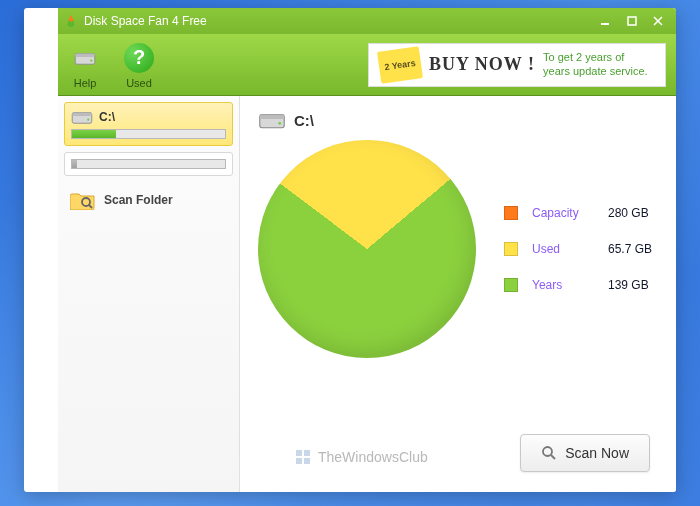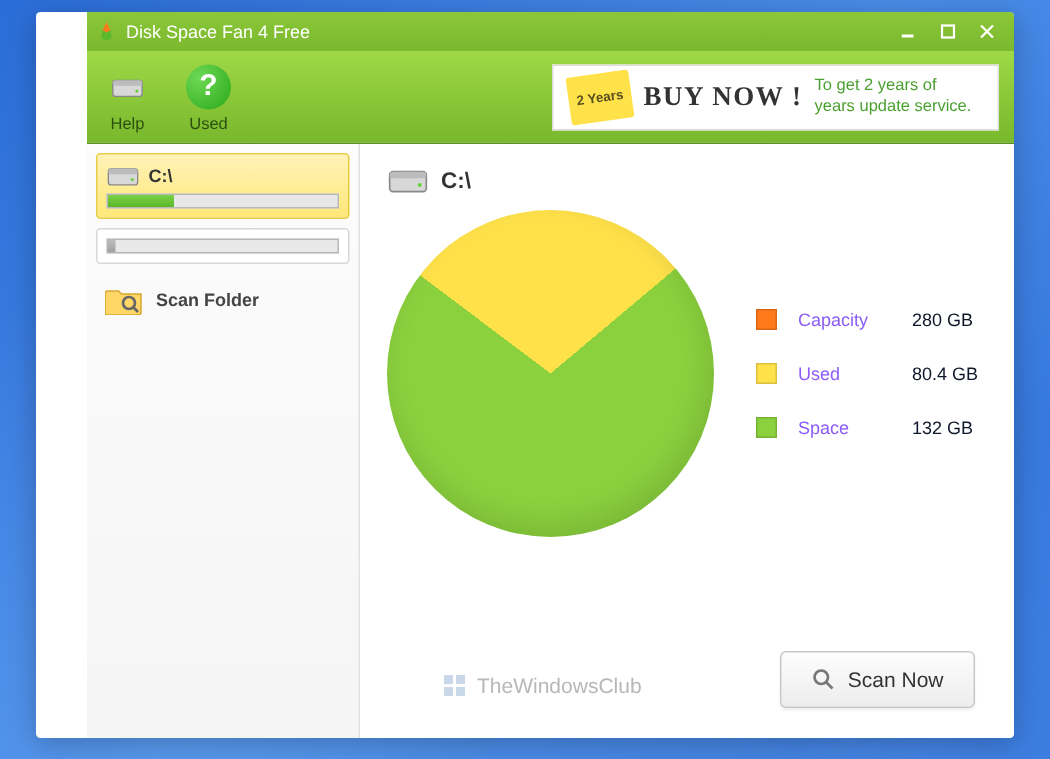--- a/index.html
+++ b/index.html
@@ -157,26 +157,26 @@
         <div class="pie"></div>
         <div class="legend">
           <div class="legend-row">
             <div class="swatch" style="background:#ff7a1a" style-bg="#ff7a1a"></div>
             <span class="legend-label">Capacity</span>
             <span class="legend-val">280 GB</span>
           </div>
           <div class="legend-row">
             <div class="swatch" style="background:#ffe24a"></div>
             <span class="legend-label">Used</span>
-            <span class="legend-val">80.4 GB</span>
+            <span class="legend-val">65.7 GB</span>
           </div>
           <div class="legend-row">
             <div class="swatch" style="background:#8bd13e"></div>
-            <span class="legend-label">Space</span>
-            <span class="legend-val">132 GB</span>
+            <span class="legend-label">Years</span>
+            <span class="legend-val">139 GB</span>
           </div>
         </div>
       </div>
 
       <div class="watermark">
         <svg width="18" height="18" viewBox="0 0 18 18">
             <rect x="2" y="2" width="6" height="6" fill="#c8d8e8"></rect>
             <rect x="10" y="2" width="6" height="6" fill="#c8d8e8"></rect>
             <rect x="2" y="10" width="6" height="6" fill="#c8d8e8"></rect>
             <rect x="10" y="10" width="6" height="6" fill="#c8d8e8"></rect>

